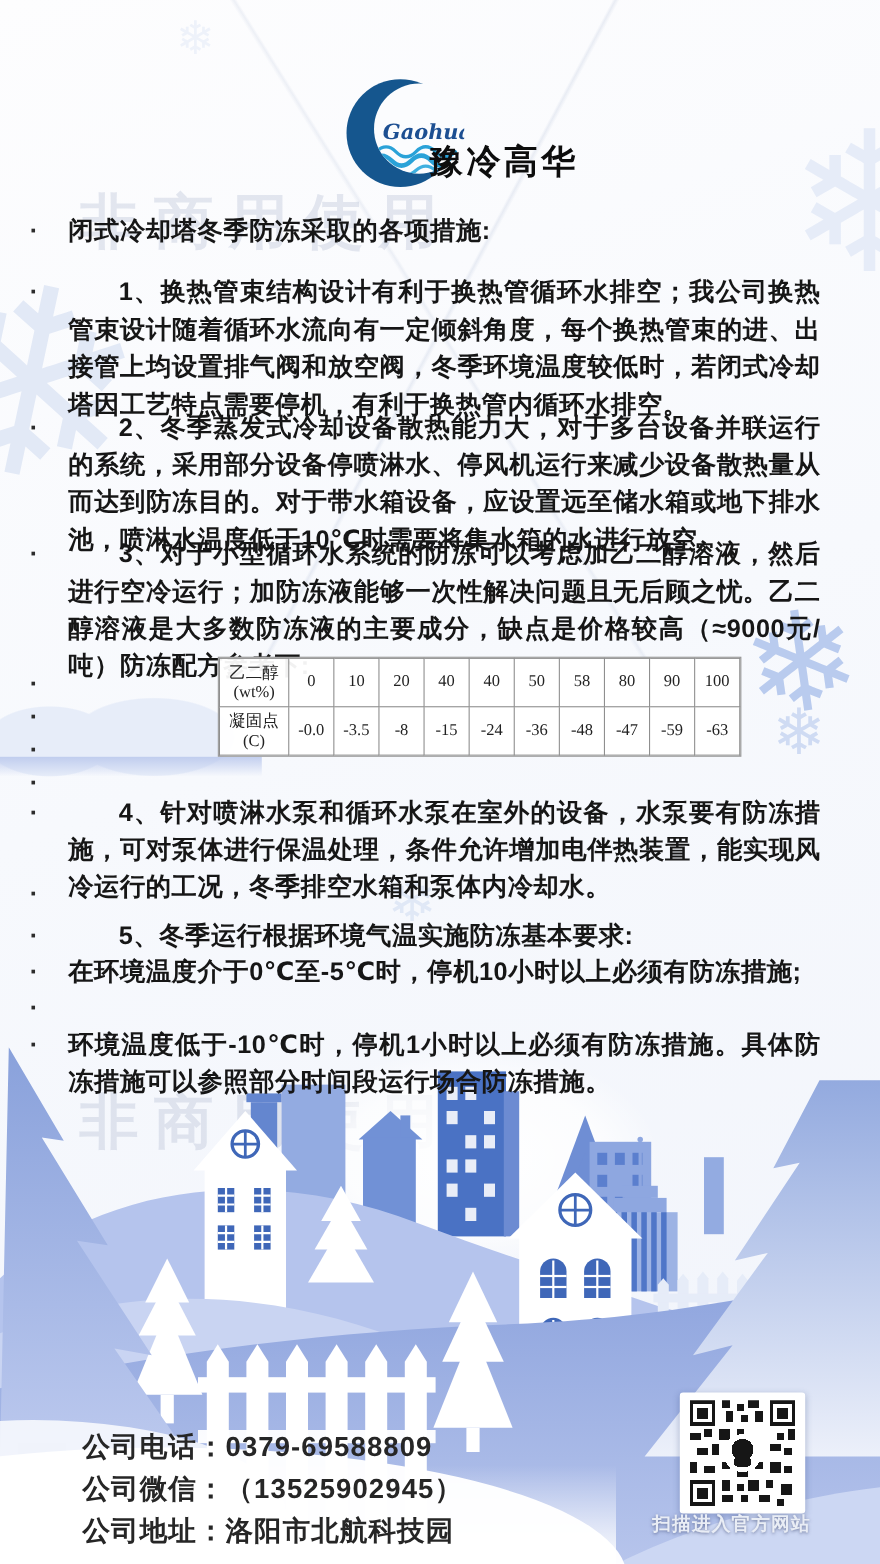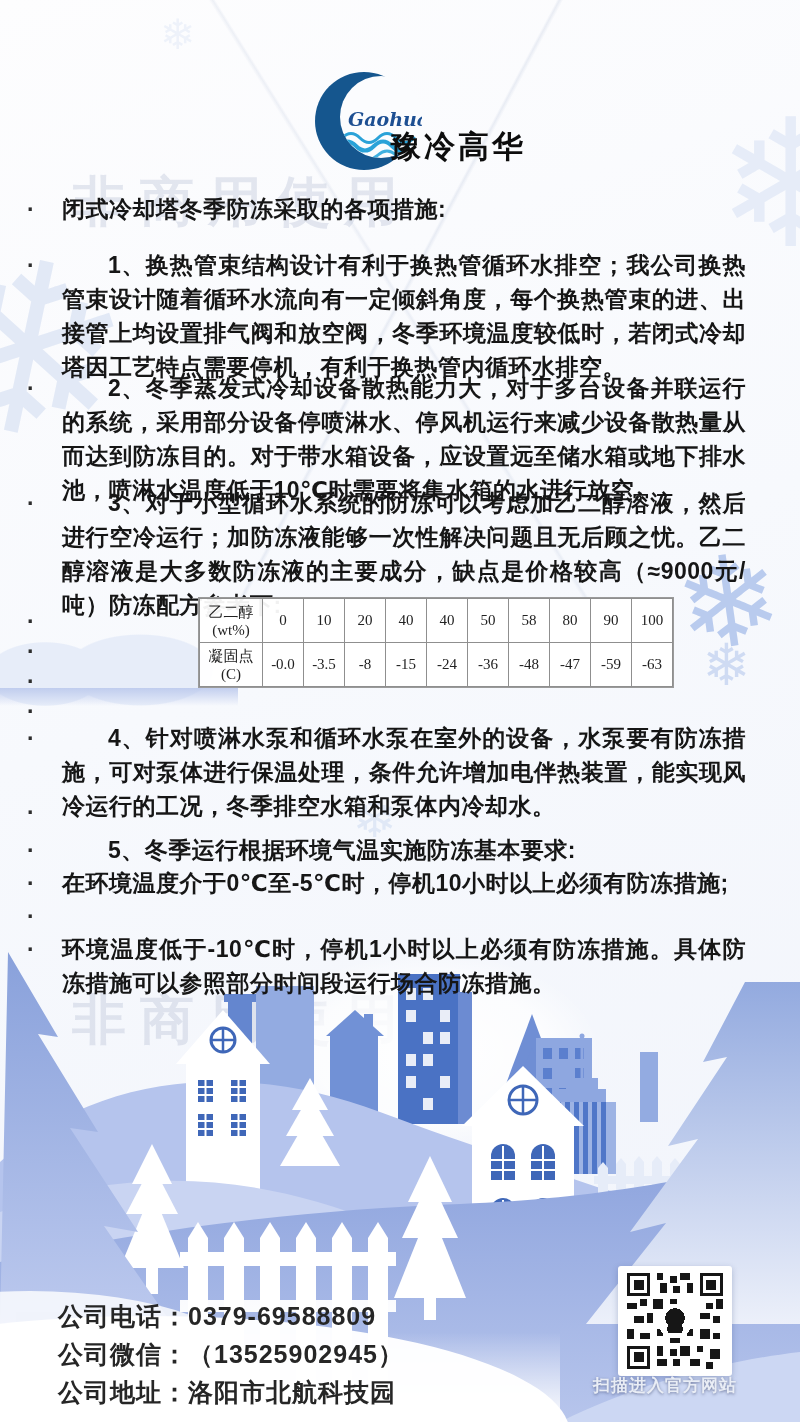--- a/index.html
+++ b/index.html
@@ -33,21 +33,21 @@
   
   .cloud{position:absolute;left:-25px;top:612px;width:260px;height:100px;z-index:1;
     background:
       radial-gradient(ellipse 95px 52px at 70px 62px,#e7edf9 60%,rgba(231,237,249,0) 62%),
       radial-gradient(ellipse 120px 58px at 165px 58px,#e7edf9 60%,rgba(231,237,249,0) 62%);}
   .cloud-band{position:absolute;left:0;top:688px;width:238px;height:18px;z-index:1;
     background:linear-gradient(to bottom,rgba(185,199,236,.85),rgba(255,255,255,0));}
   
   .scene{position:absolute;left:0;top:952px;width:800px;height:470px;z-index:2;}
   
-  .contact{position:absolute;left:58px;top:1302px;z-index:5;}
+  .contact{position:absolute;left:75px;top:1302px;z-index:5;}
   .c-line{display:flex;font-size:25px;line-height:29px;margin-bottom:9px;color:#262626;
     font-weight:600;letter-spacing:1px;}
   .qr-box{position:absolute;left:618px;top:1266px;width:114px;height:110px;z-index:5;
     background:#ffffff;border-radius:3px;display:flex;align-items:center;justify-content:center;
     box-shadow:0 2px 6px rgba(40,60,120,.28);}
   .qr-caption{position:absolute;left:590px;top:1374px;width:150px;z-index:5;text-align:center;
     font-size:17px;letter-spacing:1px;color:#e9edf5;font-weight:600;
     text-shadow:0 1px 3px rgba(50,60,100,.6);}
 </style>
 </head>

